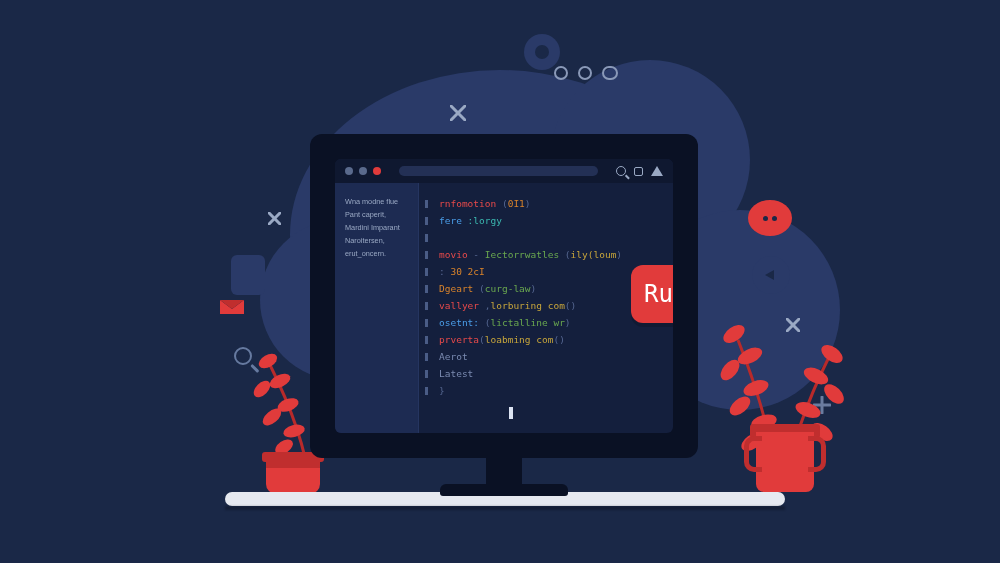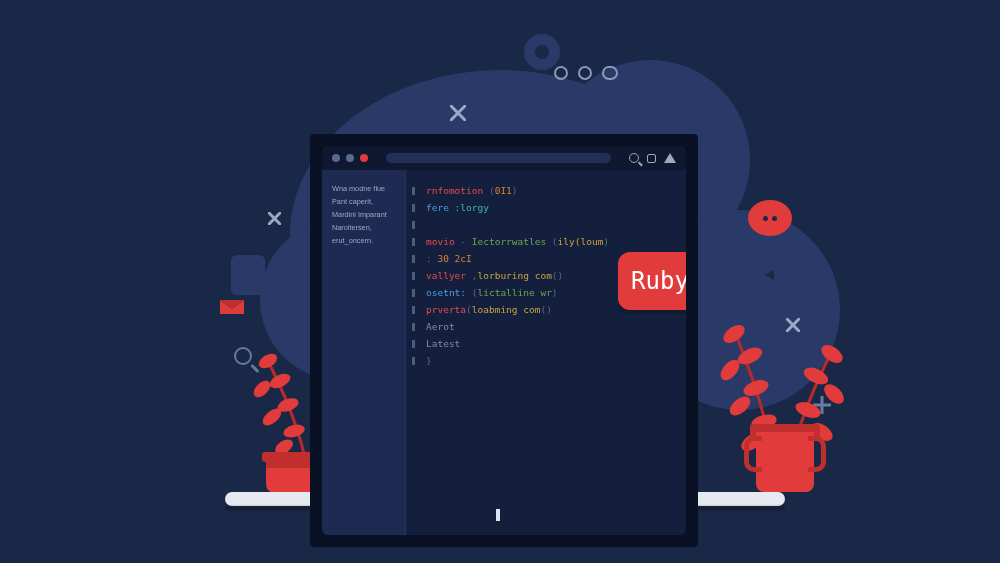--- a/index.html
+++ b/index.html
@@ -114,22 +114,22 @@
   }
   .stand-neck {
     position: absolute; left: 486px; top: 456px; width: 36px; height: 34px;
     background: #0a1124;
   }
   .stand-base {
     position: absolute; left: 440px; top: 484px; width: 128px; height: 12px;
     background: #0a1124; border-radius: 6px 6px 3px 3px;
   }
   .monitor {
-    position: absolute; left: 310px; top: 134px; width: 388px; height: 413px;
-    background: #0a1124; border-radius: 4px; padding: 12px;
+    position: absolute; left: 310px; top: 134px; width: 388px; height: 324px;
+    background: #0a1124; border-radius: 12px; padding: 25px;
   }
   .screen {
     width: 100%; height: 100%; background: #141f3d; border-radius: 6px;
     display: flex; flex-direction: column; overflow: hidden;
   }
   .titlebar {
     height: 24px; background: #0f1830; display: flex; align-items: center;
     padding: 0 10px; gap: 8px; position: relative;
   }
   .dots { display: flex; gap: 6px; }
@@ -332,20 +332,24 @@
           <div class="line">
             <span class="ln"></span>
             <span class="code"><span class="c-red">movio</span><span class="c-mute"> - </span><span class="c-green">Iectorrwatles</span><span class="c-mute"> (</span><span class="c-yellow">ily(loum</span><span class="c-mute">)</span></span>
           </div>
           <div class="line">
             <span class="ln"></span>
             <span class="code"><span class="c-mute">: </span><span class="c-orange">30 2cI</span></span>
           </div>
           <div class="line">
             <span class="ln"></span>
+            <span class="code"><span class="c-orange">Dgeart</span><span class="c-mute"> (</span><span class="c-green">curg-law</span><span class="c-mute">)</span></span>
+          </div>
+          <div class="line">
+            <span class="ln"></span>
             <span class="code"><span class="c-red">vallyer</span><span class="c-mute"> ,</span><span class="c-yellow">lorburing com</span><span class="c-mute">()</span></span>
           </div>
           <div class="line">
             <span class="ln"></span>
             <span class="code"><span class="c-blue">osetnt:</span><span class="c-mute"> (</span><span class="c-green">lictalline wr</span><span class="c-mute">)</span></span>
           </div>
           <div class="line">
             <span class="ln"></span>
             <span class="code"><span class="c-red">prverta</span><span class="c-mute">(</span><span class="c-yellow">loabming com</span><span class="c-mute">()</span></span>
           </div>

